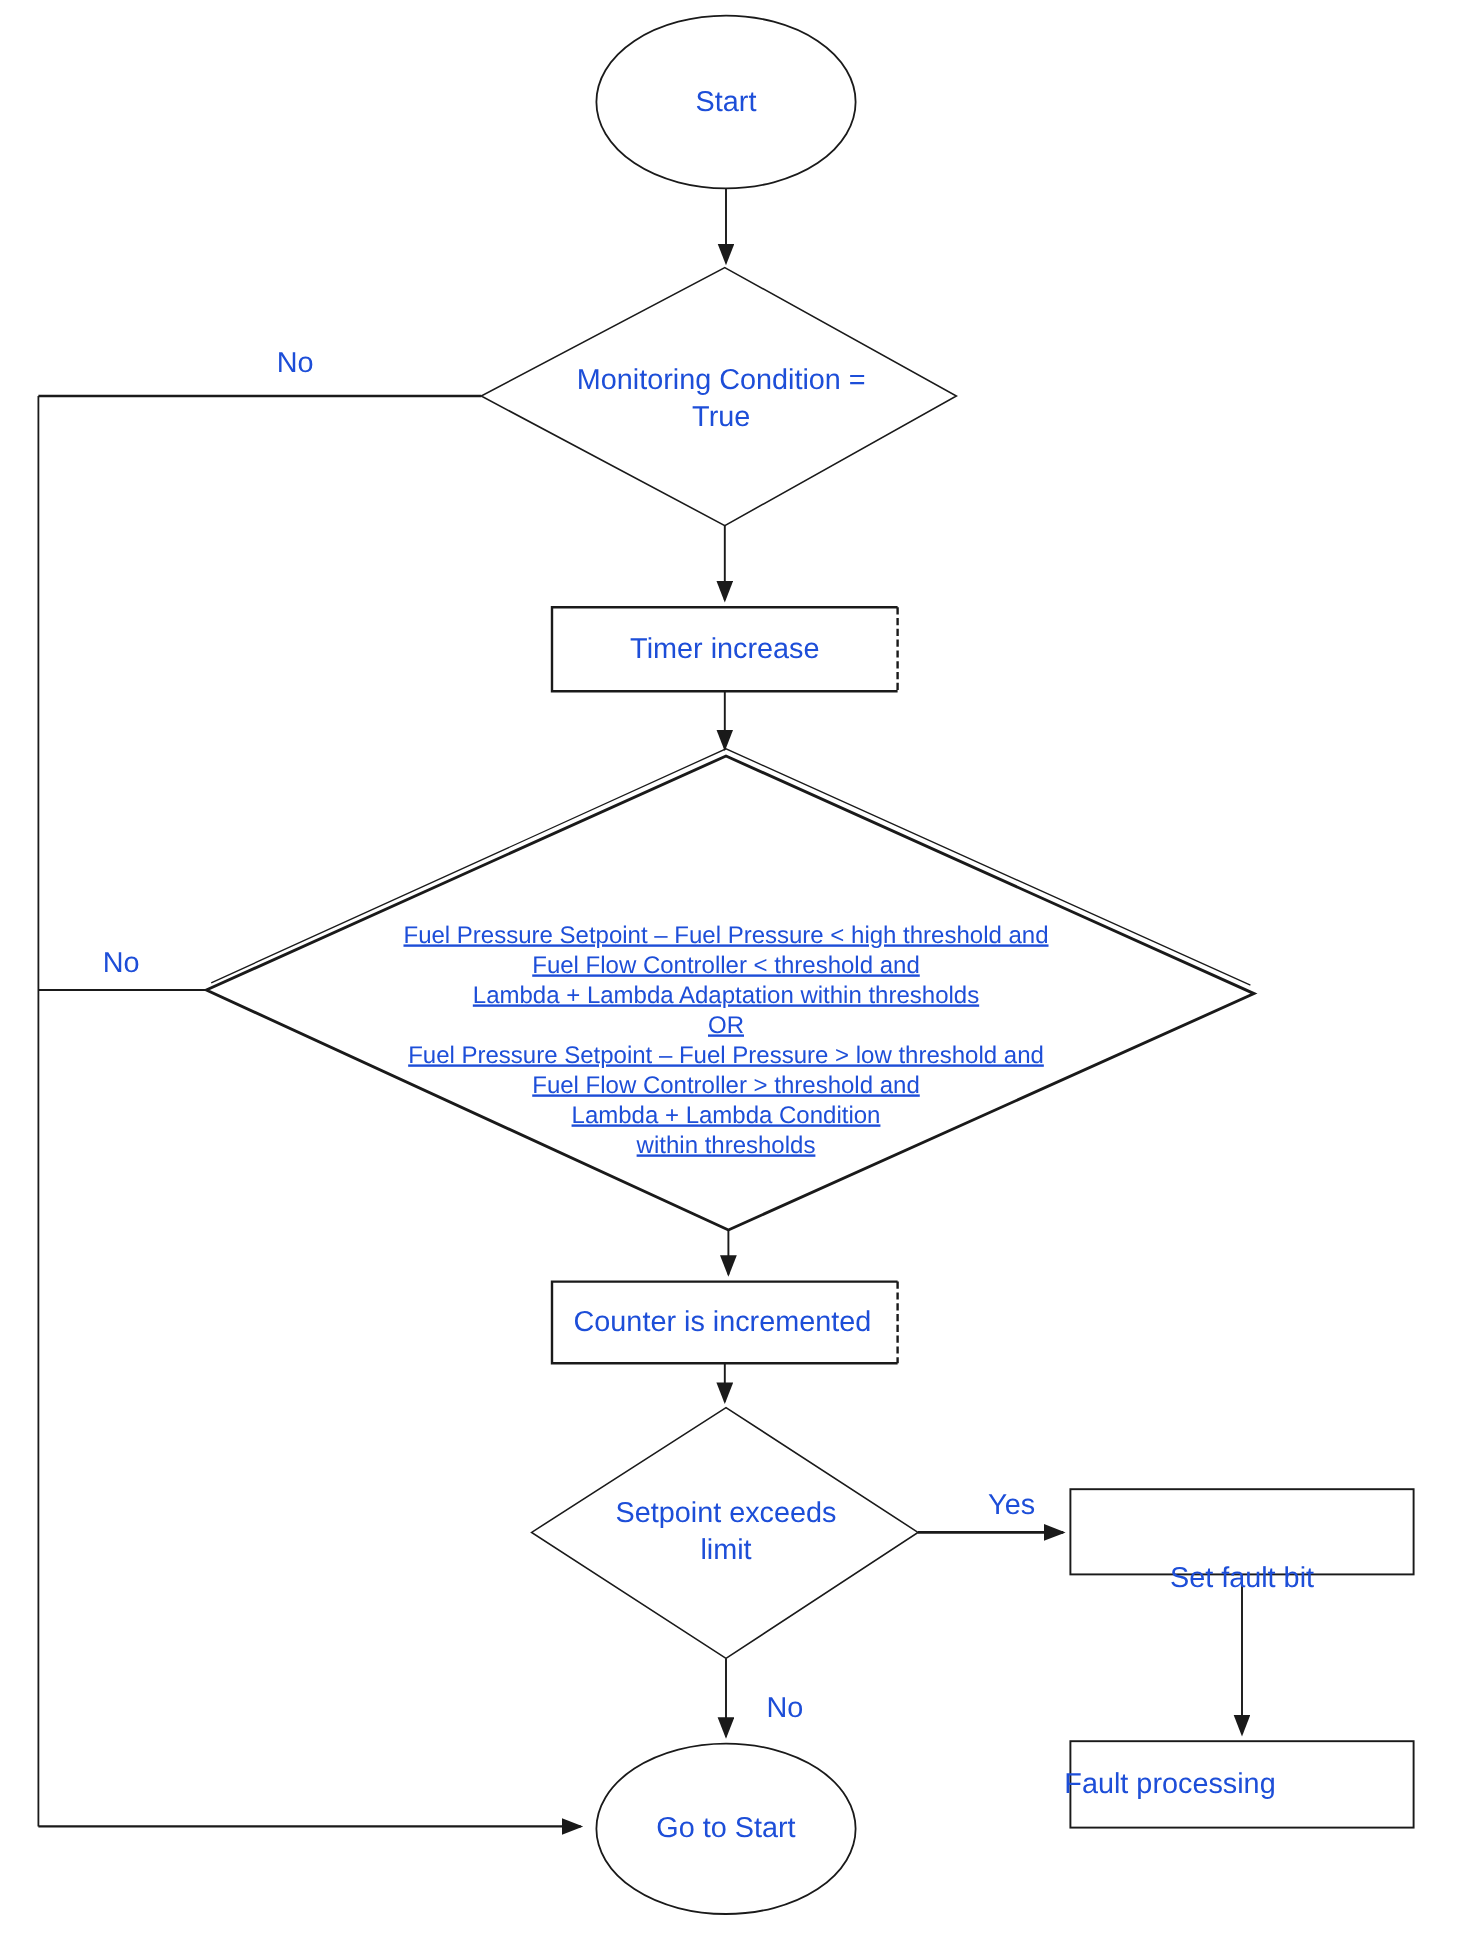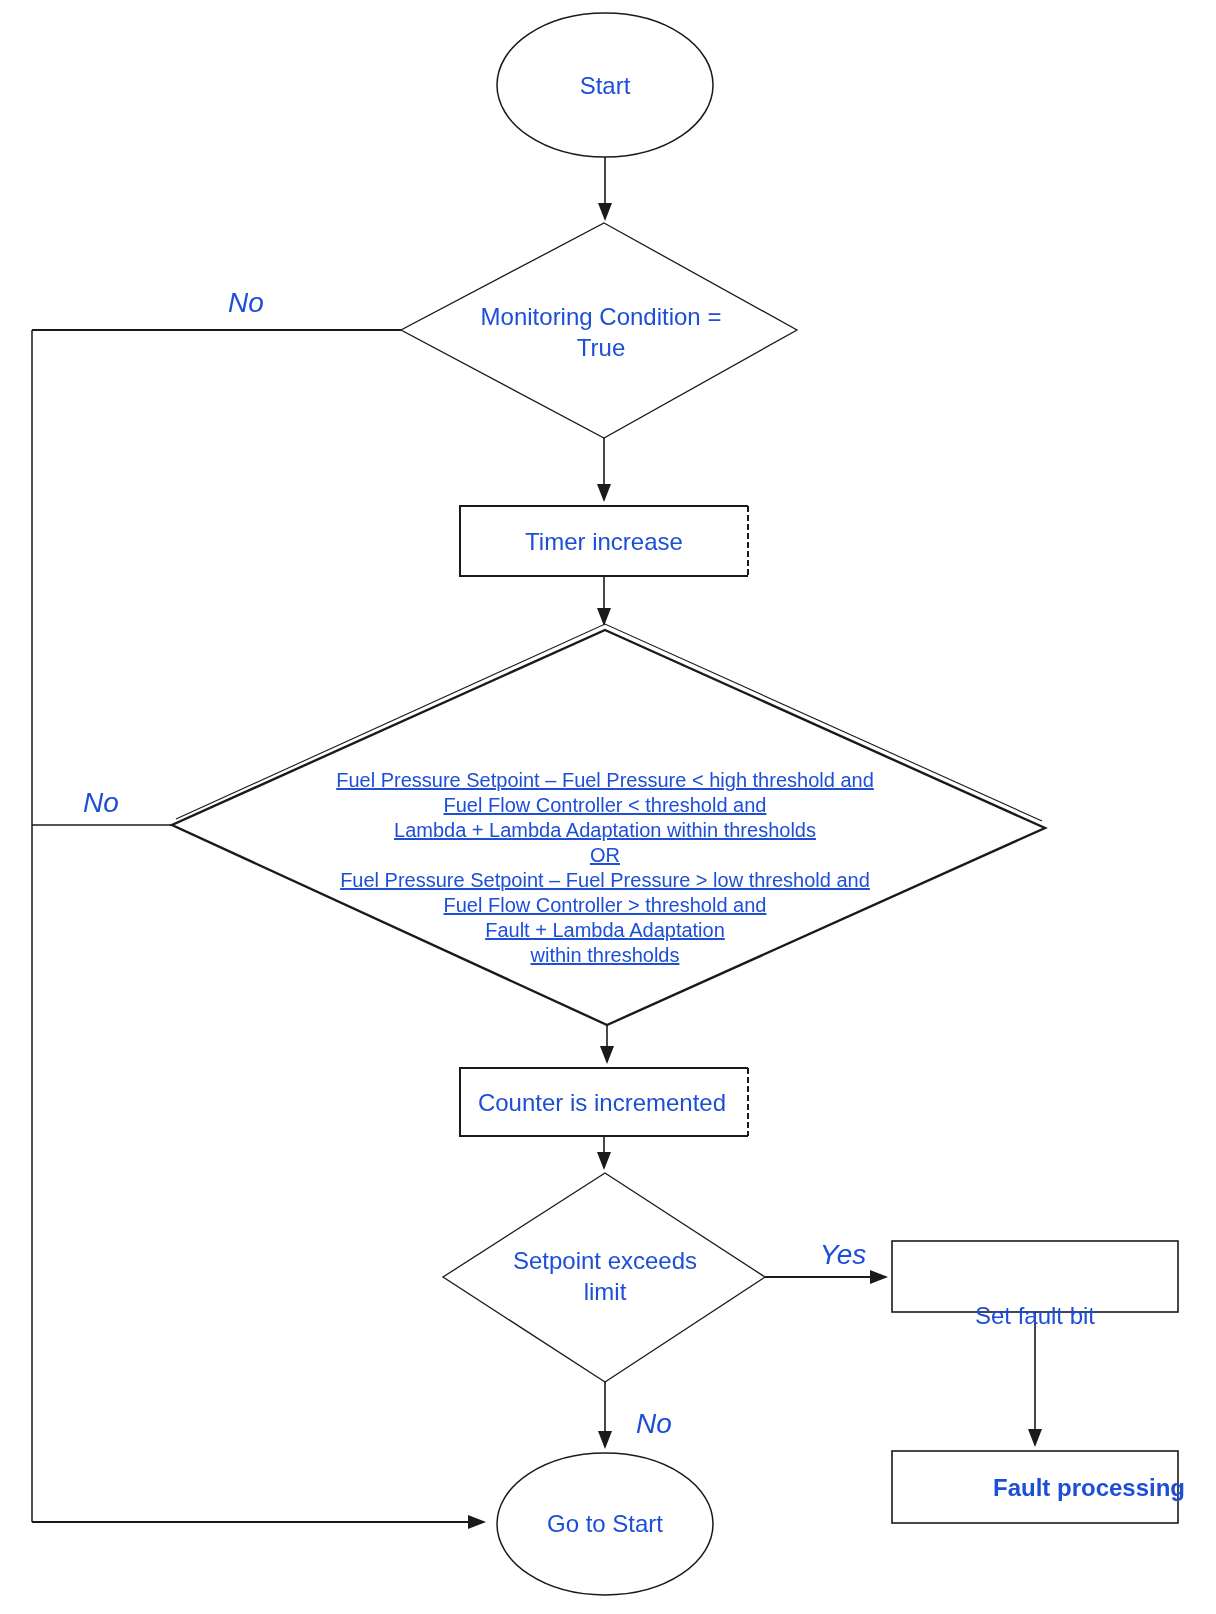--- a/index.html
+++ b/index.html
@@ -24,21 +24,21 @@
   }
   .lbl {
     position: absolute;
     transform: translate(-50%, -50%);
     color: #1d4ed8;
     text-align: center;
     white-space: nowrap;
   }
   .fs24 { font-size: 24px; line-height: 31px; }
   .fs20 { font-size: 20px; line-height: 25px; text-decoration: underline; }
-  .edge-lbl { font-size: 28px; font-style: italic; }
+  .edge-lbl { font-size: 24px; }
 </style>
 </head>
 <body>
 
 <div class="stage">
 
   <svg class="layer" viewBox="0 0 1216 1614">
     <defs>
       <marker id="arrow" markerUnits="userSpaceOnUse" markerWidth="22" markerHeight="18" refX="16" refY="7" orient="auto">
         <path d="M0,0 L18,7 L0,14 Z" fill="#1a1a1a"></path>
@@ -88,34 +88,34 @@
 
   <div class="lbl fs24" style="left:604px; top:541px;">Timer increase</div>
 
   <div class="lbl fs20" style="left:605px; top:868px;">
     <div>Fuel Pressure Setpoint – Fuel Pressure &lt; high threshold and</div>
     <div>Fuel Flow Controller &lt; threshold and</div>
     <div>Lambda + Lambda Adaptation within thresholds</div>
     <div>OR</div>
     <div>Fuel Pressure Setpoint – Fuel Pressure &gt; low threshold and</div>
     <div>Fuel Flow Controller &gt; threshold and</div>
-    <div>Fault + Lambda Adaptation</div>
+    <div>Lambda + Lambda Condition</div>
     <div>within thresholds</div>
   </div>
 
   <div class="lbl fs24" style="left:602px; top:1102px;">Counter is incremented</div>
 
   <div class="lbl fs24" style="left:605px; top:1276px;">
     <div>Setpoint exceeds</div>
     <div>limit</div>
   </div>
 
   <div class="lbl fs24" style="left:1035px; top:1277px;margin-top:38px;">Set fault bit</div>
 
-  <div class="lbl fs24" style="left:1089px; top:1487px;font-weight:bold;">Fault processing</div>
+  <div class="lbl fs24" style="left:975px; top:1487px;">Fault processing</div>
 
   <div class="lbl fs24" style="left:605px; top:1523px;">Go to Start</div>
 
   <div class="lbl edge-lbl" style="left:246px; top:303px;">No</div>
 
   <div class="lbl edge-lbl" style="left:101px; top:803px;">No</div>
 
   <div class="lbl edge-lbl" style="left:843px; top:1255px;">Yes</div>
 
   <div class="lbl edge-lbl" style="left:654px; top:1424px;">No</div>

